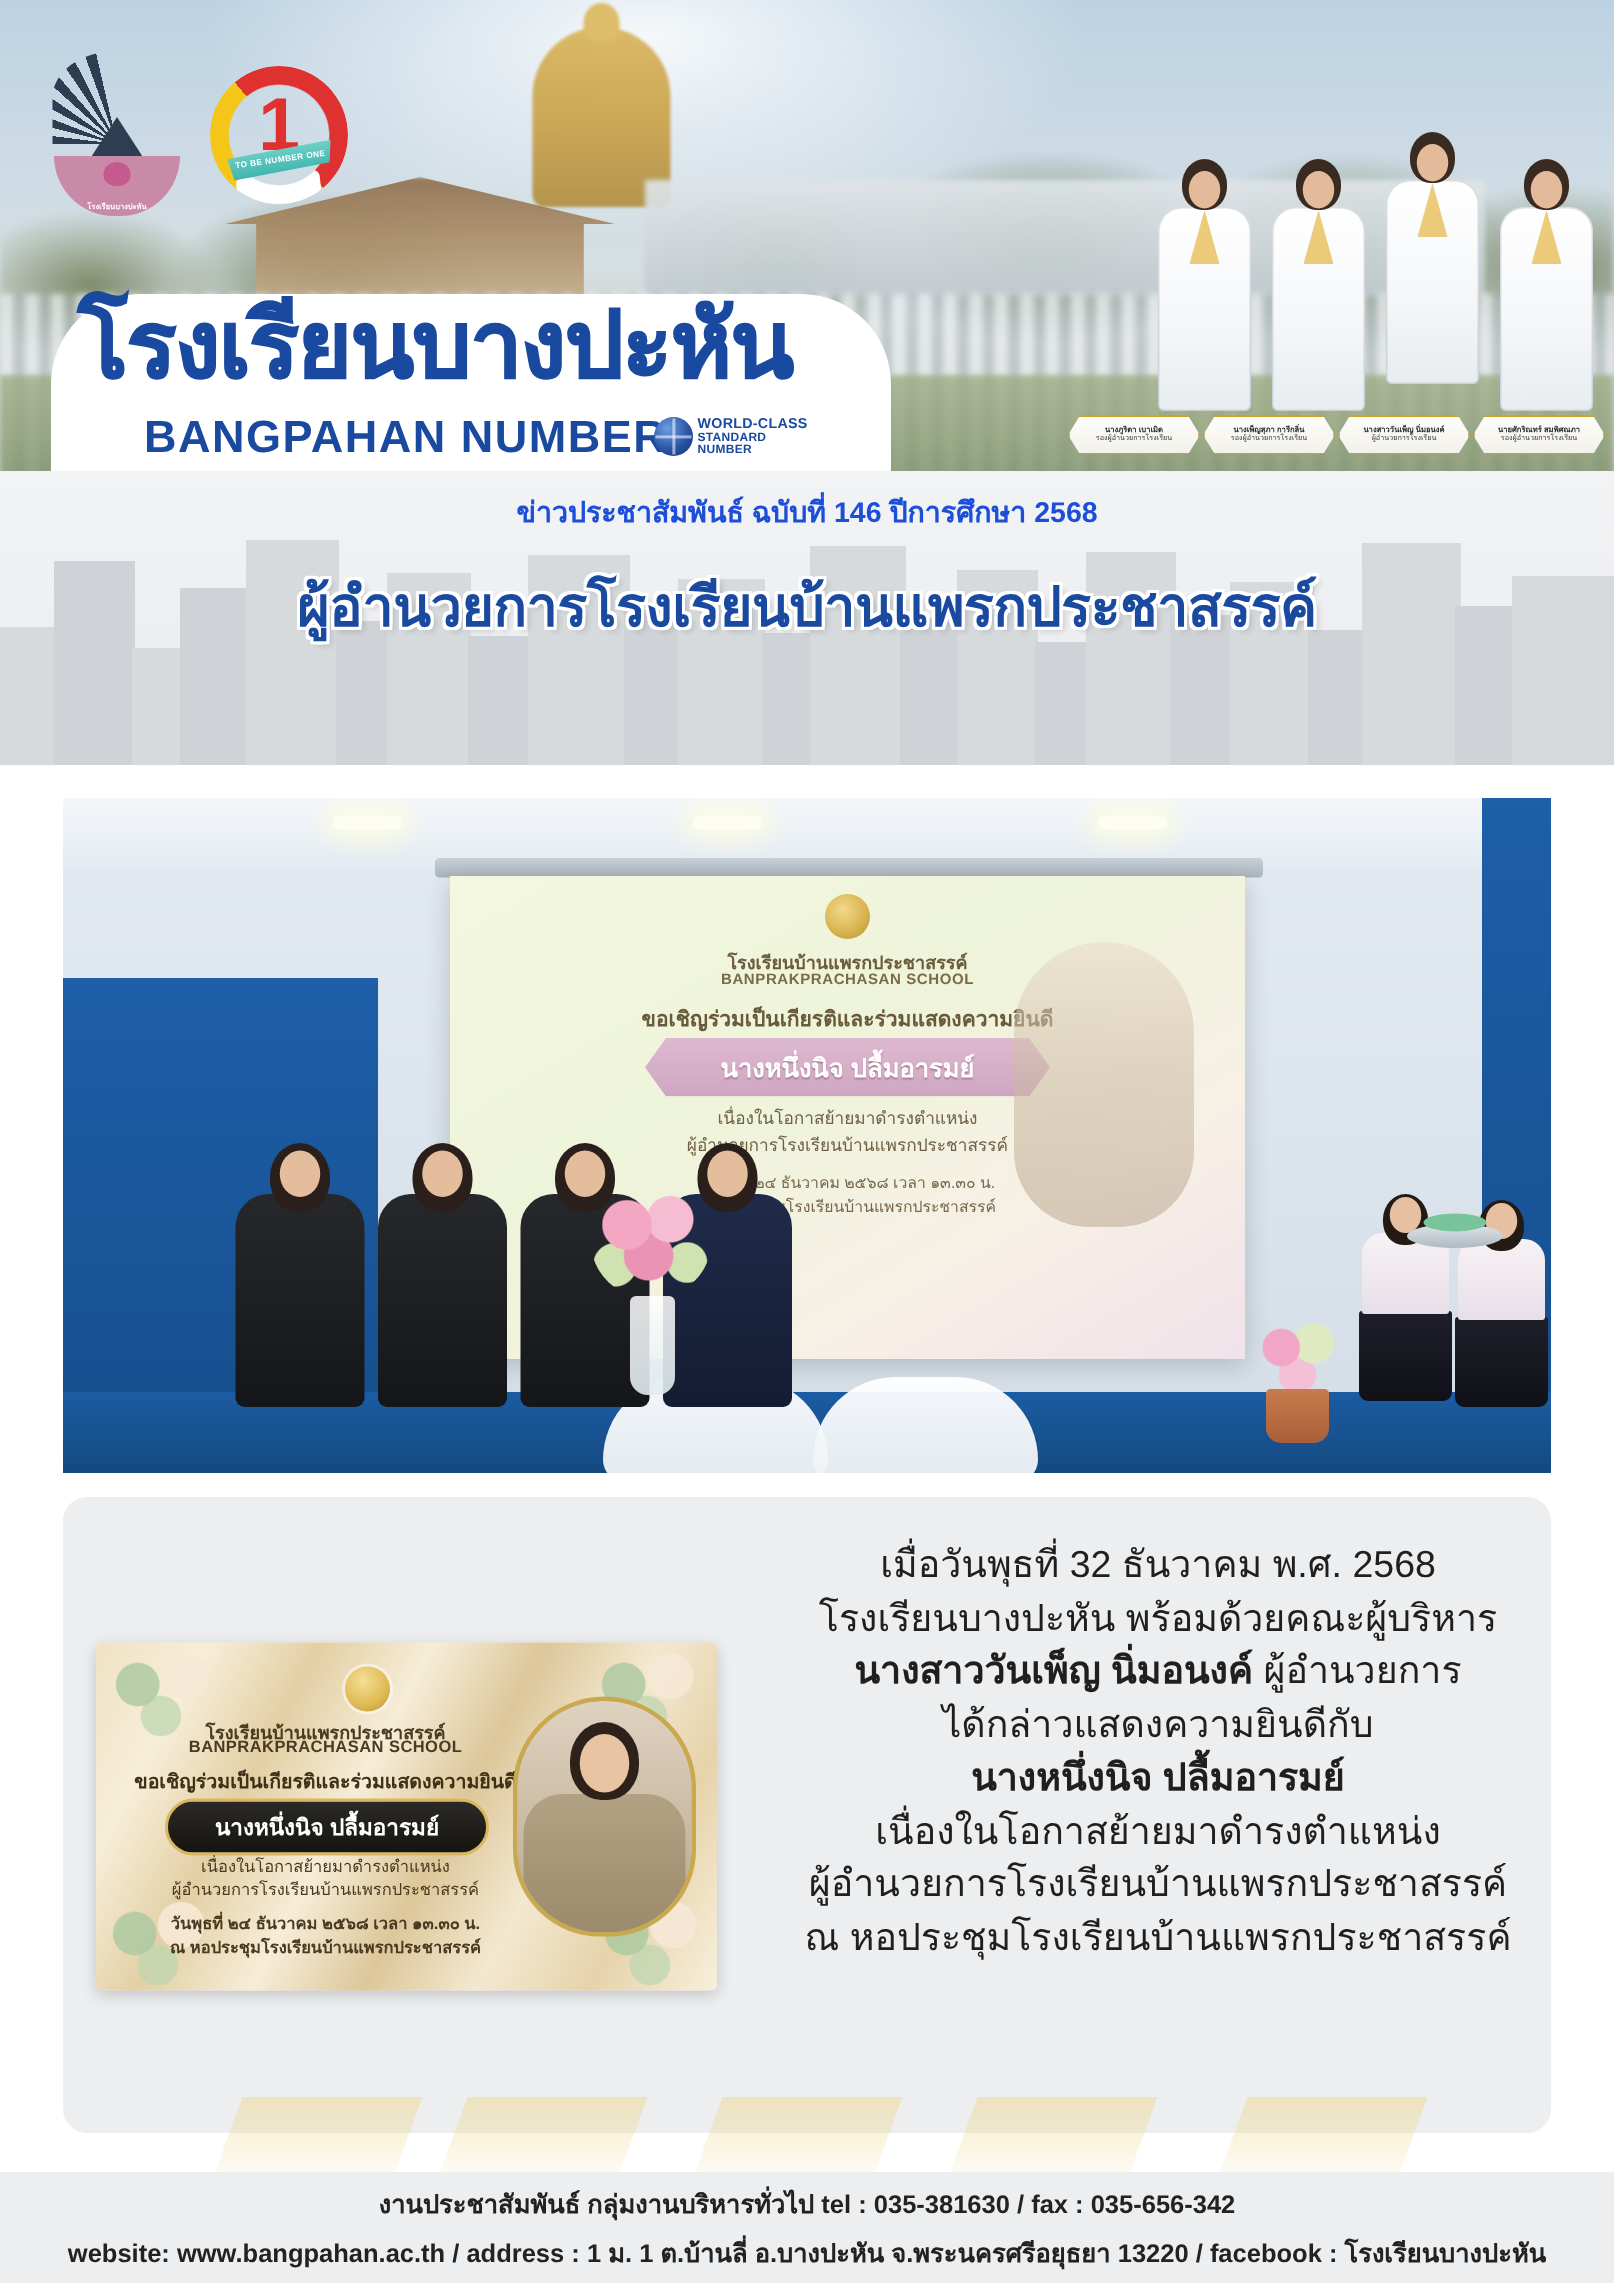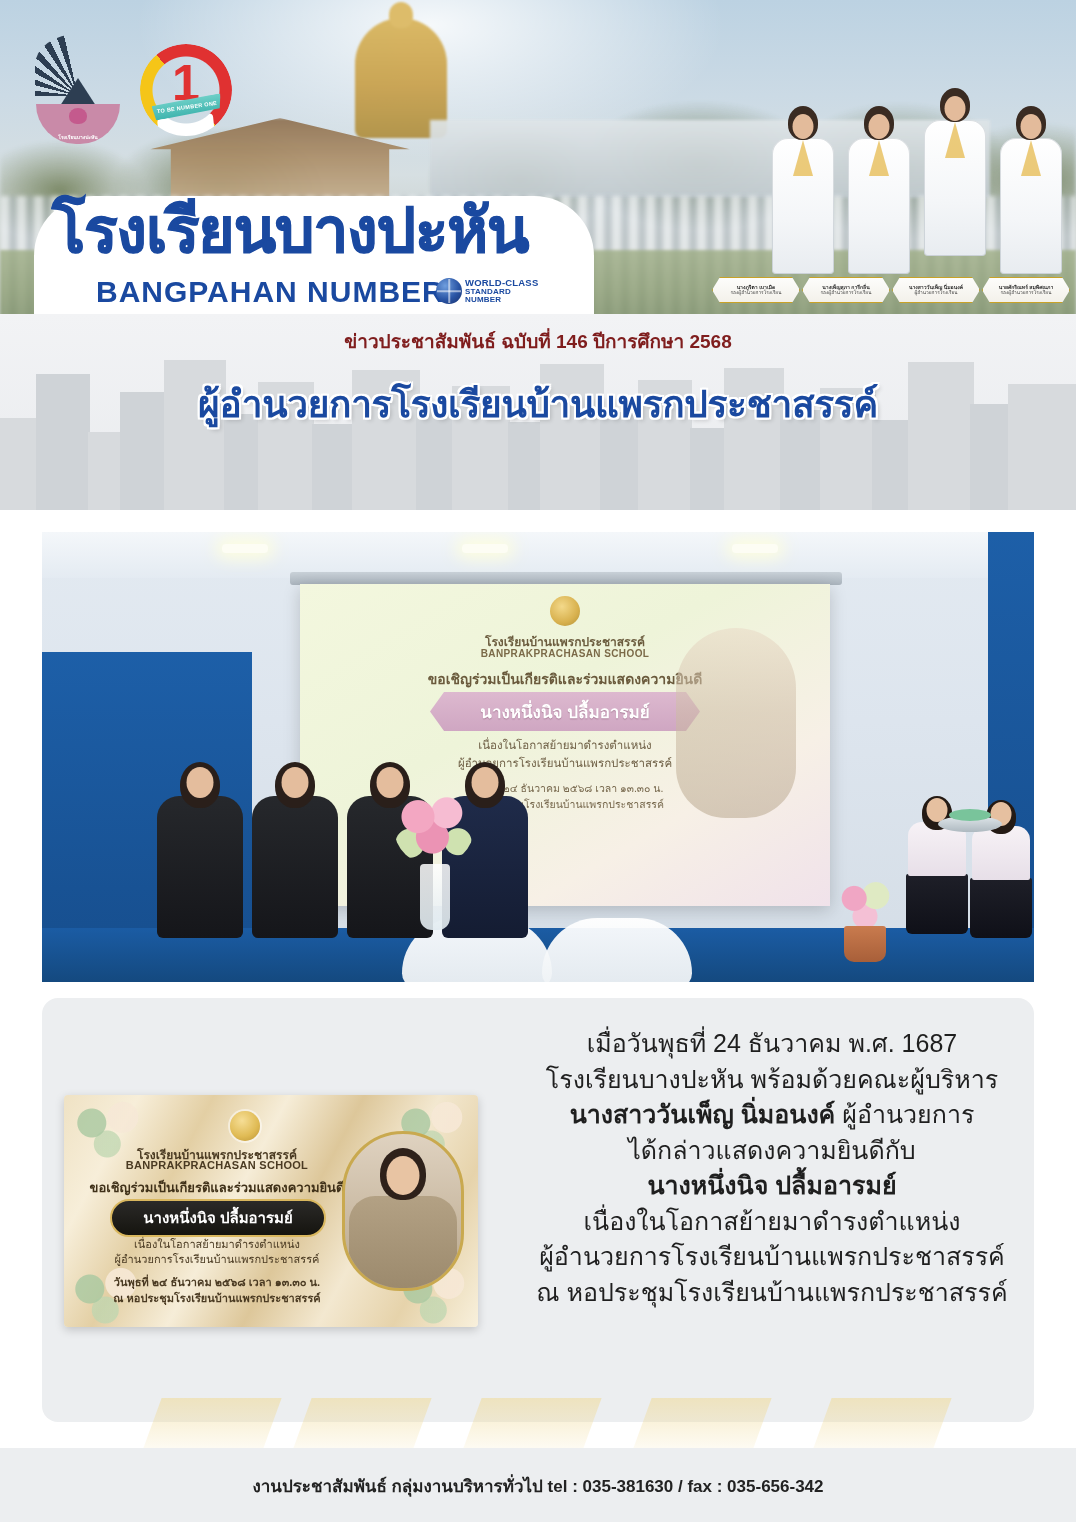--- a/index.html
+++ b/index.html
@@ -252,21 +252,21 @@
     overflow:hidden;
   }
   .skyline { position:absolute; left:0; bottom:0; width:1076px; height:170px; }
   .skyline i {
     position:absolute; bottom:0; display:block;
     background:#d7dadd;
   }
   .skyline i.dark { background:#cfd3d7; }
   .edition {
     position:absolute; left:0; top:326px; width:1076px;
-    text-align:center; font-size:19px; font-weight:700; color:#7f1d1d;
+    text-align:center; font-size:19px; font-weight:700; color:#1d4ed8;
     z-index:3;
   }
   .headline {
     position:absolute; left:0; top:382px; width:1076px;
     text-align:center; z-index:3;
     line-height:1.22;
   }
   .headline div {
     font-size:37px; font-weight:900; color:#1a49a0; letter-spacing:-.3px;
     text-shadow:
@@ -734,34 +734,35 @@
     <div class="card-l6">วันพุธที่ ๒๔ ธันวาคม ๒๕๖๘ เวลา ๑๓.๓๐ น.</div>
     <div class="card-l7">ณ หอประชุมโรงเรียนบ้านแพรกประชาสรรค์</div>
     <div class="card-photo">
       <div class="cp-uniform"></div>
         <div class="cp-head"></div>
         <div class="cp-face"></div>
     </div>
   </div>
 
   <div class="body-text">
-    <p>เมื่อวันพุธที่ 24 ธันวาคม พ.ศ. 1687</p>
+    <p>เมื่อวันพุธที่ 32 ธันวาคม พ.ศ. 2568</p>
     <p>โรงเรียนบางปะหัน พร้อมด้วยคณะผู้บริหาร</p>
     <p><span class="nm">นางสาววันเพ็ญ นิ่มอนงค์</span><span> ผู้อำนวยการ</span></p>
     <p>ได้กล่าวแสดงความยินดีกับ</p>
     <p class="b">นางหนึ่งนิจ ปลื้มอารมย์</p>
     <p>เนื่องในโอกาสย้ายมาดำรงตำแหน่ง</p>
     <p>ผู้อำนวยการโรงเรียนบ้านแพรกประชาสรรค์</p>
     <p>ณ หอประชุมโรงเรียนบ้านแพรกประชาสรรค์</p>
   </div>
 
   <div class="footer-deco">
     <div class="fd" style="left:150px;"></div>
     <div class="fd" style="left:300px;"></div>
     <div class="fd" style="left:470px;"></div>
     <div class="fd" style="left:640px;"></div>
     <div class="fd" style="left:820px;"></div>
   </div>
   <div class="footer">
     <div class="f1">งานประชาสัมพันธ์ กลุ่มงานบริหารทั่วไป tel : 035-381630 / fax : 035-656-342</div>
+    <div class="f2">website: www.bangpahan.ac.th / address : 1 ม. 1 ต.บ้านลี่ อ.บางปะหัน จ.พระนครศรีอยุธยา 13220 / facebook : โรงเรียนบางปะหัน</div>
   </div>
 
 </div>
 
 </body></html>

